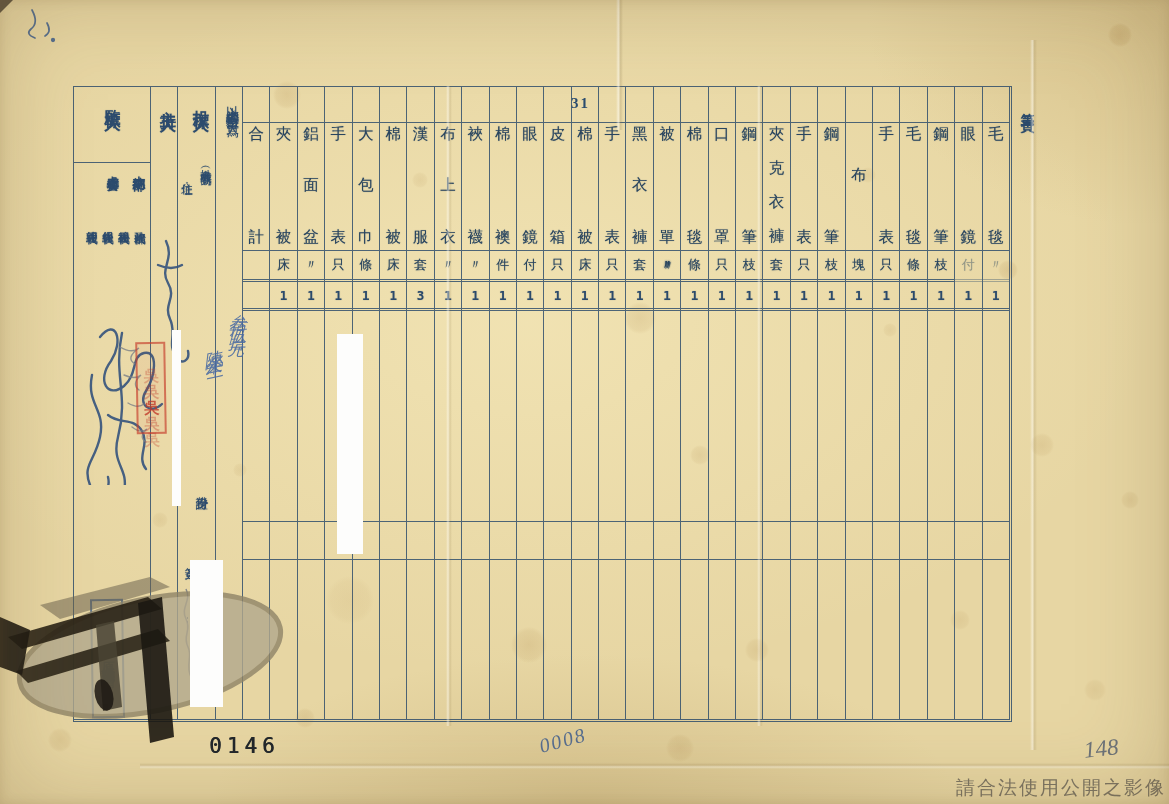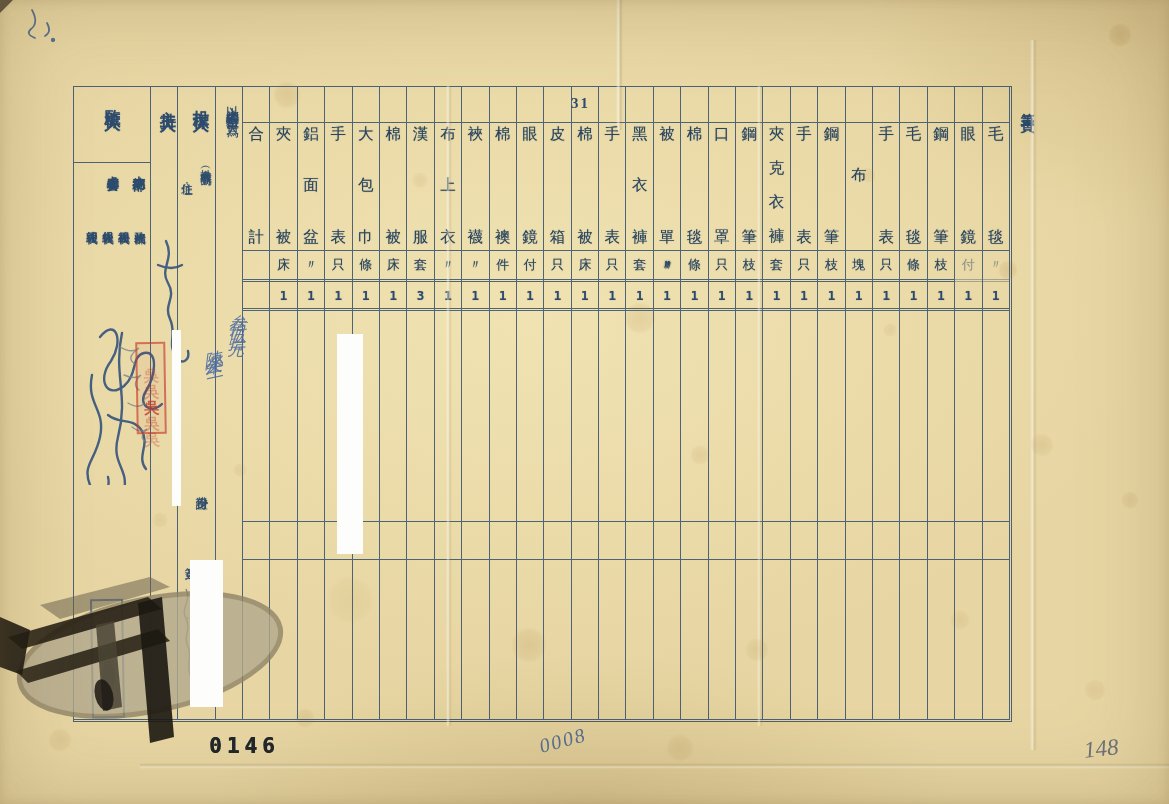--- a/index.html
+++ b/index.html
@@ -62,21 +62,21 @@
   .qty{font-family:"DejaVu Sans Mono","Liberation Mono",monospace;font-size:12.5px;font-weight:bold;color:#2b4a6b;text-shadow:0 0 1px rgba(43,74,107,.5);}
 
   
   .ov{position:absolute;}
   .hand{color:#4a6ba3;opacity:.88;font-style:italic;}
   .hand-v{writing-mode:vertical-rl;text-orientation:upright;}
   .sheetnum{left:571px;top:95px;font-size:15px;font-weight:bold;color:#2b4c6e;letter-spacing:2px;}
   .pagelabel{left:1018px;top:102px;font-size:13.5px;font-weight:bold;color:#2b4a6b;letter-spacing:4px;writing-mode:vertical-rl;text-shadow:0 0 1px rgba(43,74,107,.5);}
   .amount{left:226px;top:300px;font-size:17px;letter-spacing:7px;transform:rotate(2.5deg) skewY(-3deg);}
   .bidname{left:199px;top:337px;font-size:18px;letter-spacing:5px;transform:rotate(-7deg) skewY(-5deg);}
-  .serial{left:209px;top:734px;font-family:"DejaVu Sans Mono","Liberation Mono",monospace;font-size:21px;font-weight:bold;letter-spacing:5px;color:#20262b;text-shadow:0.6px 0 0 #20262b;}
+  .serial{left:209px;top:734px;font-family:"DejaVu Sans Mono","Liberation Mono",monospace;font-size:21px;font-weight:normal;letter-spacing:5px;color:#20262b;text-shadow:0.6px 0 0 #20262b;}
   .handnum{left:539px;top:729px;font-size:20px;transform:rotate(-15deg);letter-spacing:2px;color:#44618f;}
   .cornernum{left:1084px;top:736px;font-size:23px;transform:rotate(-6deg);color:#566173;opacity:.85;font-style:italic;}
   .wm{left:956px;top:775px;font-size:19px;letter-spacing:2px;color:rgba(108,102,90,.88);white-space:nowrap;}
   .redseal{left:136px;top:342px;width:30px;height:92px;border:2px solid rgba(198,62,45,.65);box-sizing:border-box;
     display:flex;align-items:center;justify-content:center;transform:rotate(-1deg);background:rgba(198,62,45,.05);}
   .redseal .ch{color:rgba(192,55,40,.78);font-size:15px;font-weight:bold;writing-mode:vertical-rl;
     text-shadow:0 -16px 0 rgba(192,55,40,.35), 0 16px 0 rgba(192,55,40,.35), 0 32px 0 rgba(192,55,40,.3), 0 -32px 0 rgba(192,55,40,.3);}
   .bluestamp{left:91px;top:599px;width:33px;height:119px;border:2px solid rgba(62,95,138,.8);box-sizing:border-box;
     display:flex;align-items:center;justify-content:center;transform:rotate(-1deg);}
   .bluestamp .ch{writing-mode:vertical-rl;font-size:13.5px;letter-spacing:2.5px;color:rgba(62,95,138,.92);font-weight:bold;}
@@ -514,20 +514,21 @@
     <ellipse cx="104" cy="120" rx="9" ry="16" transform="rotate(-14 104 120)" fill="#1c1812" opacity="0.85"></ellipse>
   </svg>
 
   <div class="ov white" style="left:172px;top:330px;width:9px;height:176px;"></div>
   <div class="ov white" style="left:337px;top:334px;width:26px;height:220px;"></div>
   <div class="ov white" style="left:190px;top:560px;width:33px;height:147px;"></div>
 
   <div class="ov serial">0146</div>
   <div class="ov hand handnum">0008</div>
   <div class="ov cornernum">148</div>
+  <div class="ov wm">請合法使用公開之影像</div>
 
   <svg class="ov" style="left:22px;top:4px;" width="46" height="48" viewBox="0 0 46 48">
     <g fill="none" stroke="#3c5c8c" stroke-width="1.7" stroke-linecap="round" opacity="0.85">
       <path d="M10,6 q7,13 -1,19 q-6,5 4,9"></path>
       <path d="M25,19 q5,9 -2,13"></path>
       <circle cx="31" cy="36" r="1.3" fill="#3c5c8c"></circle>
     </g>
   </svg>
 
   <div class="ov crease" style="left:446px;top:86px;width:6px;height:640px;background:linear-gradient(90deg,transparent,rgba(255,253,245,.5),rgba(125,105,60,.16),transparent);"></div>

